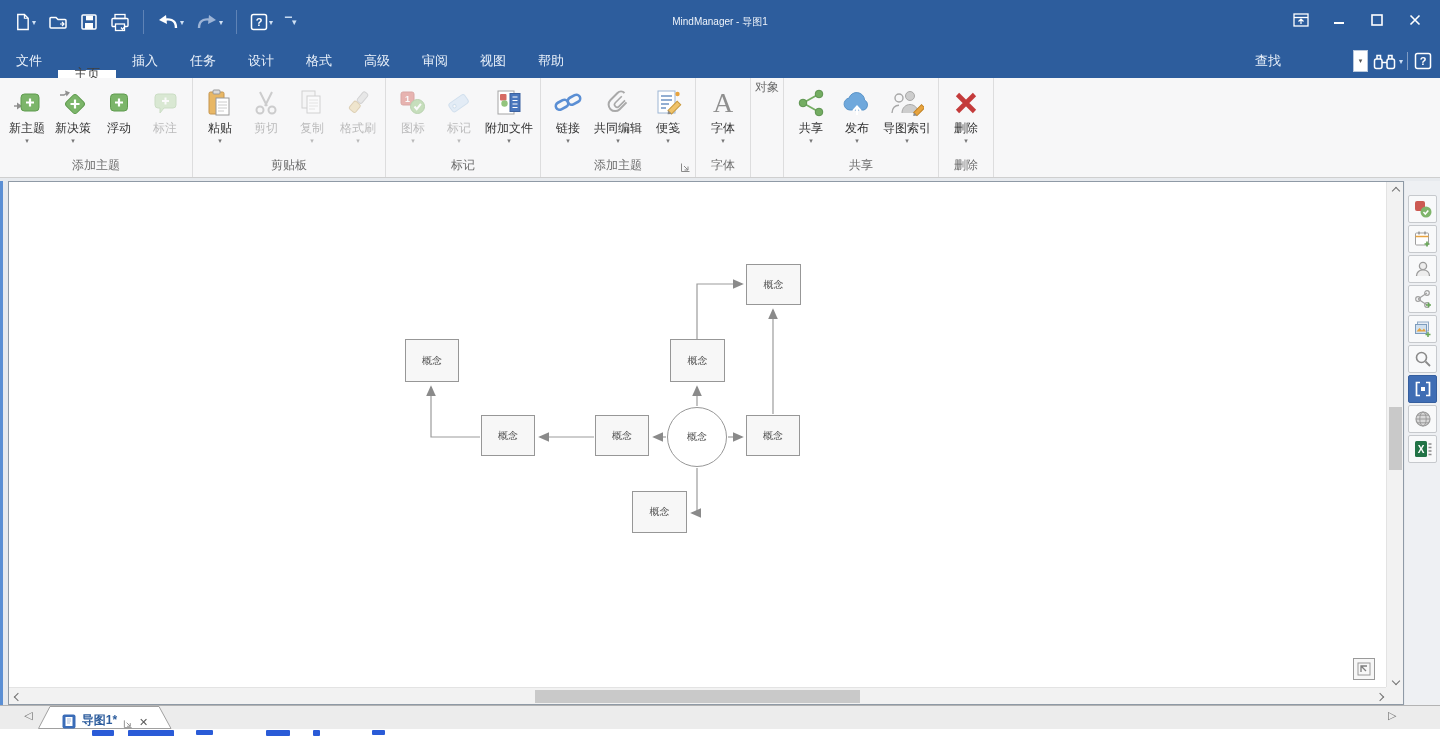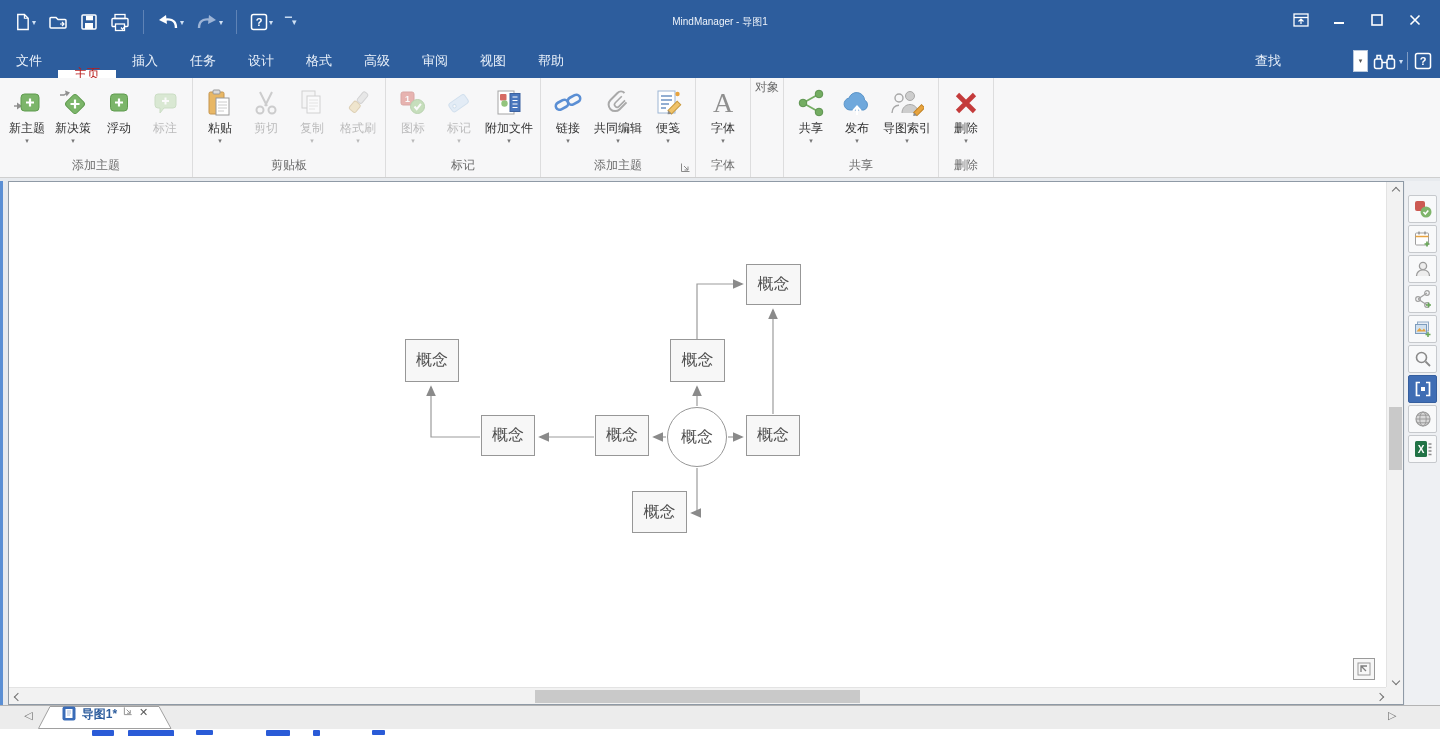--- a/index.html
+++ b/index.html
@@ -13,21 +13,21 @@
   .qdd { color:#cfe0f4; font-size:8px; margin-left:1px; }
   .qsep { width:1px; height:24px; background:#5f83b6; margin:0 5px; }
   #win-title { position:absolute; left:0; right:0; top:0; height:44px; display:flex; align-items:center; justify-content:center;
     color:#eef3fa; font-size:10px; pointer-events:none; }
   .winctl { position:absolute; right:6px; top:0; height:40px; display:flex; align-items:center; }
   .wbtn { width:38px; height:30px; display:flex; align-items:center; justify-content:center; }
 
   
   #tabrow { position:absolute; left:0; top:44px; width:1440px; height:34px; background:#2d5d9d; display:flex; align-items:stretch; }
   .mtab { display:flex; align-items:center; padding:0 16px; color:#eaf1fa; font-size:13px; cursor:default; }
-  .mtab.active { background:#ffffff; color:#b91c1c;margin-top:26px; }
+  .mtab.active { background:#ffffff; color:#404040;margin-top:26px; }
   #find-zone { position:absolute; right:0; top:44px; height:34px; display:flex; align-items:center;margin-left:24px; }
   #find-label { color:#eaf1fa; font-size:13px; margin-right:72px; }
   .find-dd { width:15px; height:22px; background:#fff; border:1px solid #b9c8dc; display:flex; align-items:center; justify-content:center;
     font-size:7px; color:#555; margin-right:5px; }
   .find-sep { width:1px; height:18px; background:#7f9cc4; margin:0 6px 0 4px; }
 
   
   #ribbon { position:absolute; left:0; top:78px; width:1440px; height:100px; background:#f7f7f8;
     border-bottom:1px solid #cfcfcf; display:flex; }
   .rgroup { display:flex; flex-direction:column; border-right:1px solid #ddddde; padding:0 4px; position:relative; }
@@ -39,21 +39,21 @@
   .rbtn .rdd { height:10px; font-size:7px; color:#777; line-height:9px; }
   .rbtn.dis { opacity:.48; }
   .rbtn.dis .rlbl { color:#7a7a7a; }
   .launcher { position:absolute; right:4px; bottom:4px; width:11px; height:11px; }
 
   
   #canvas-wrap { position:absolute; left:8px; top:181px; width:1396px; height:524px;
     background:#ffffff; border:1px solid #8f9aa6; }
   #canvas-edge-blue { position:absolute; left:0; top:181px; width:3px; height:524px; background:#5b8fd4; }
   .dnode { position:absolute; background:#f7f7f7; border:1px solid #979797; display:flex; align-items:center; justify-content:center;
-    font-size:16px; color:#4f4f4f; }
+    font-size:10px; color:#4f4f4f; }
   .dcircle { background:#ffffff; border-radius:50%; }
   
   .vscroll { position:absolute; right:0; top:0; width:17px; height:507px; background:#f2f2f2; border-left:1px solid #e3e3e3; }
   .hscroll { position:absolute; left:0; bottom:0; height:17px; width:1379px; background:#f2f2f2; border-top:1px solid #e3e3e3; }
   .sb-corner { position:absolute; right:0; bottom:0; width:17px; height:17px; background:#f2f2f2; }
   .vthumb { position:absolute; left:2px; width:13px; background:#c9c9c9; }
   .hthumb { position:absolute; top:2px; height:13px; background:#c9c9c9; }
   .chev { display:inline-block; width:6px; height:6px; border:solid #707070; border-width:1.5px 0 0 1.5px; }
   .chev.up { transform:rotate(45deg); }
   .chev.down { transform:rotate(225deg); }
@@ -66,21 +66,21 @@
   
   #panel-tabs { position:absolute; right:0; top:181px; width:35px; height:524px; background:#eef0f3; }
   .ptab { position:absolute; left:3px; width:29px; height:28px; background:#f8f9fa; border:1px solid #c6c9cd;
     border-radius:2px; display:flex; align-items:center; justify-content:center; }
   .ptab.active { background:#3f6db4; border-color:#355e9e; }
 
   
   #doctabbar { position:absolute; left:0; top:705px; width:1440px; height:24px; background:#ececec; border-top:1px solid #b3b3b3; }
   .nav-tri { position:absolute; top:3px; font-size:11px; color:#6d6d6d; }
   #doc-tab { position:absolute; left:38px; top:0; width:134px; height:23px; }
-  #doc-tab-content { position:absolute; left:0; top:0; width:134px; height:23px; display:flex; align-items:flex-start;
+  #doc-tab-content { position:absolute; left:0; top:0; width:134px; height:23px; display:flex; align-items:flex-end;
     justify-content:center; gap:6px; }
   #doc-tab-label { color:#2d5d9d; font-size:12px; font-weight:bold; }
   #doc-close { color:#5a5a5a; font-size:11px; }
 
   
   #bottom-strip { position:absolute; left:0; top:729px; width:1440px; height:7px; background:#ffffff; overflow:hidden; }
   .bfrag { position:absolute; top:1px; background:#2a5bd7; border-radius:1px; }
 </style>
 </head>
 <body>

